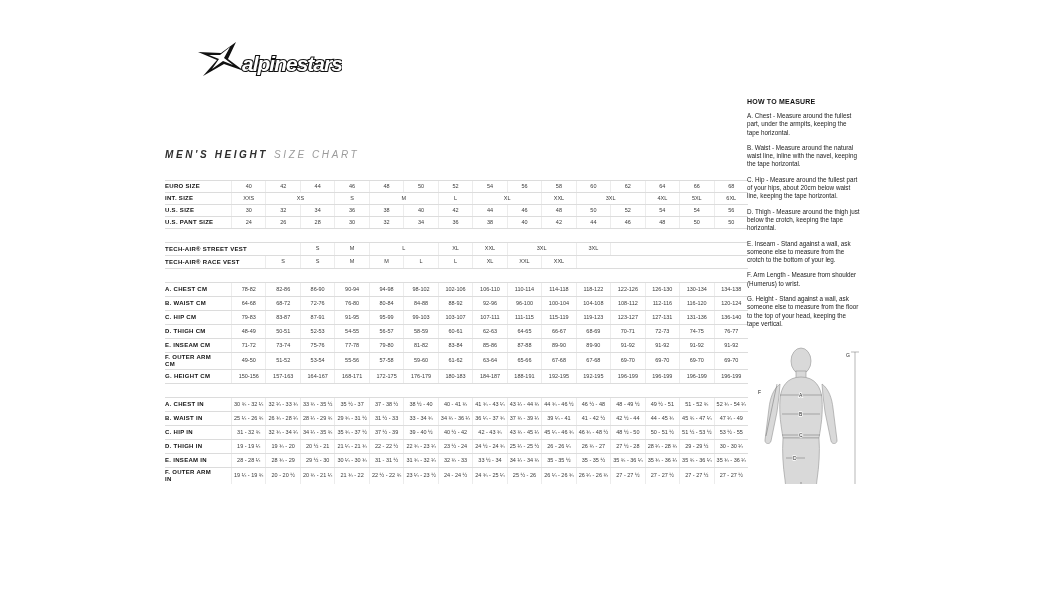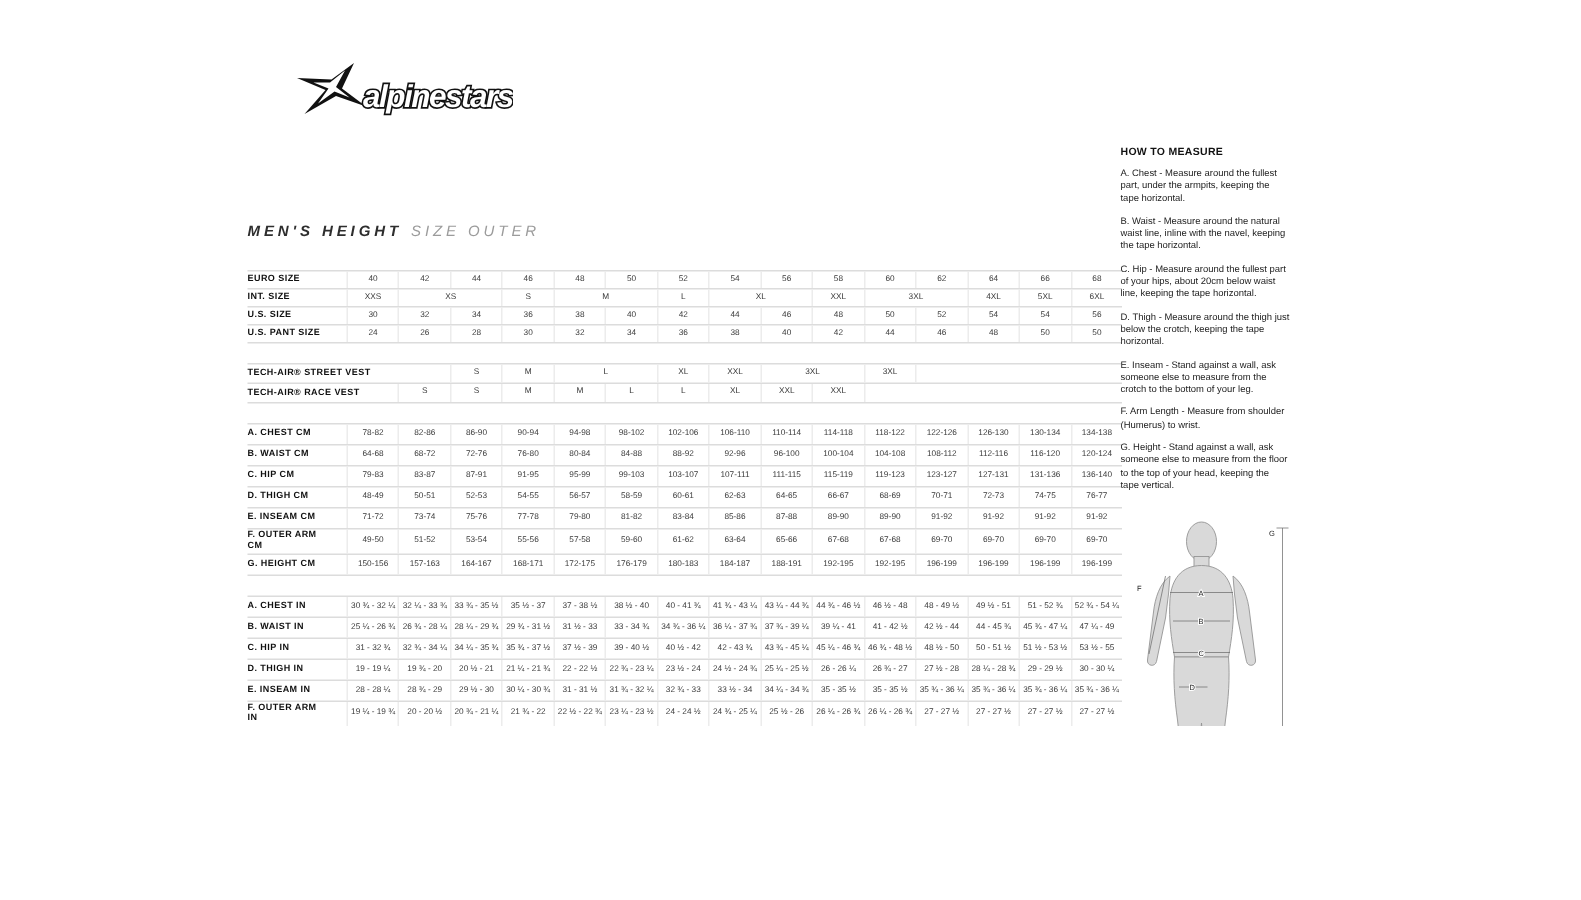--- a/index.html
+++ b/index.html
@@ -43,21 +43,21 @@
 
   <svg class="logo" viewBox="0 0 150 46">
     <g>
       <path d="M44,2 L29,13 L6,12 L25,20 L11,36 L32,24 L52,31 L36,19 Z" fill="#111"></path>
       <path d="M38,7 L28,15 L17,15 L27,19 L20,29 L31,21 L41,25 L32,18 Z" fill="#fff"></path>
     </g>
     <text x="50" y="31" font-family="Liberation Sans, sans-serif" font-size="21" font-weight="bold" font-style="italic" letter-spacing="-1" fill="#ffffff" stroke="#111111" stroke-width="2.2" style="paint-order:stroke">alpinestars</text>
   </svg>
 
   <div class="title">
-    <span>MEN'S HEIGHT</span><span class="sub">SIZE OUTER</span>
+    <span>MEN'S HEIGHT</span><span class="sub">SIZE CHART</span>
   </div>
 
   <div class="table">
     <div>
         <div class="tbl-group g1">
           <div class="tbl-row">
             <div class="tbl-label">EURO SIZE</div>
             <div class="tbl-cell">40</div>
             <div class="tbl-cell">42</div>
             <div class="tbl-cell">44</div>

